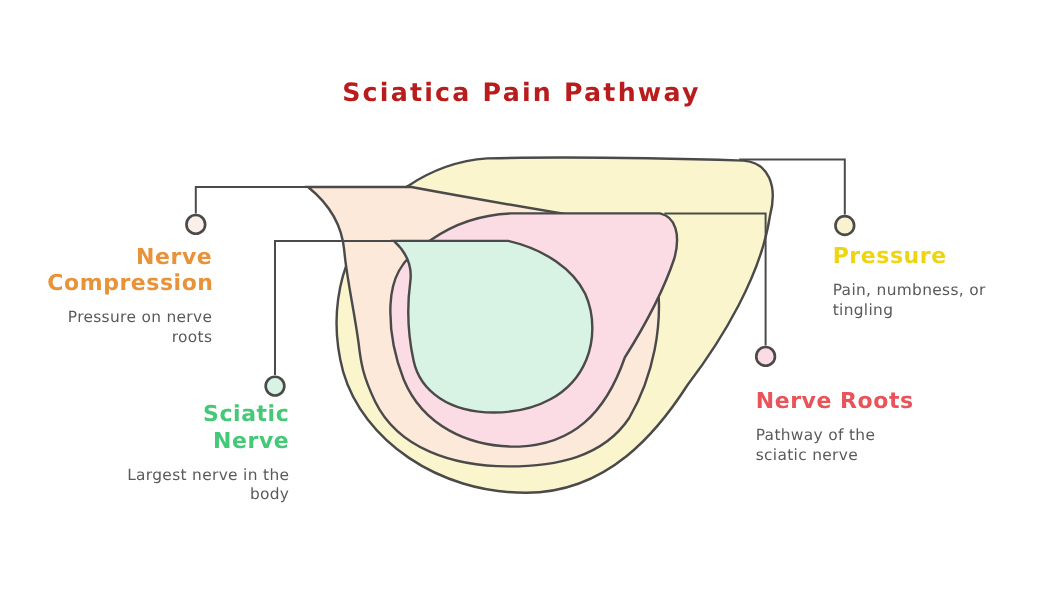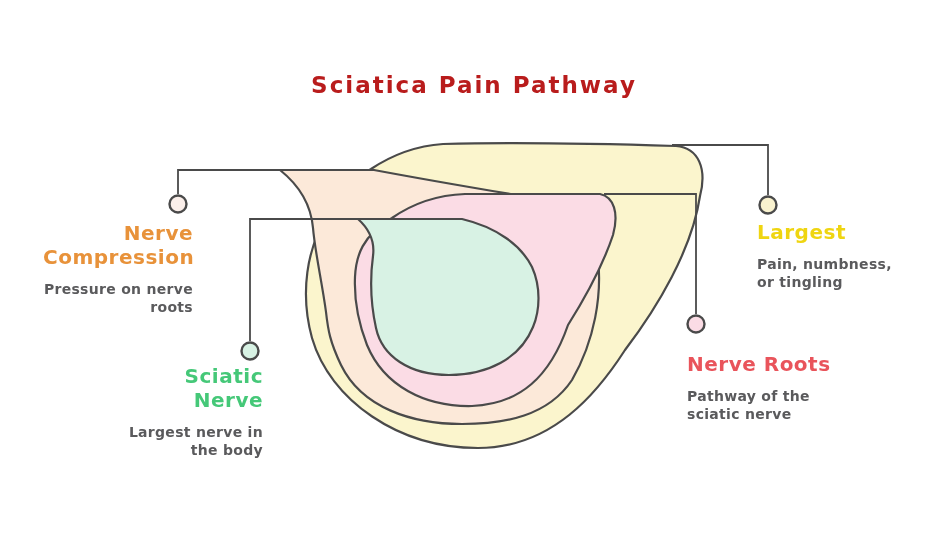--- a/index.html
+++ b/index.html
@@ -12,21 +12,21 @@
   .shape  { stroke:#4A4A4A; stroke-width:2.2; }
   .wire   { stroke:#4A4A4A; stroke-width:1.8; fill:none; }
   .dot    { stroke:#4A4A4A; stroke-width:2.4; }
   .title {
     position:absolute; top:72px; left:0; right:0; text-align:center;
     font-size:23px; font-weight:bold; letter-spacing:2px; color:#b91c1c;
   }
   .co { position:absolute; }
   .co h3 { margin:0; font-size:20px; line-height:1.2; letter-spacing:0.5px; font-weight:bold; }
   .co p  { margin:11px 0 0; font-size:14px; line-height:1.32; letter-spacing:0.3px;
-           color:#5A5A5C; font-weight:bold; }
+           color:#5A5A5C; font-weight:normal; }
   #co-nc { left:43px;  top:221px; width:150px; text-align:right; }
   #co-sn { left:111px; top:364px; width:152px; text-align:right; }
   #co-sc { left:757px; top:220px; width:150px; text-align:left; }
   #co-nr { left:687px; top:352px; width:150px; text-align:left; }
 </style>
 </head>
 <body>
 
 <div id="stage">
 
@@ -89,21 +89,21 @@
     <h3 style="color: rgb(69, 200, 120);">Sciatic Nerve</h3>
     <p>Largest nerve in the body</p>
   </div>
 
   <div class="co" id="co-nc">
     <h3 style="color: rgb(232, 146, 58);">Nerve Compression</h3>
     <p>Pressure on nerve roots</p>
   </div>
 
   <div class="co" id="co-sc">
-    <h3 style="color: rgb(239, 213, 17);">Largest</h3>
+    <h3 style="color: rgb(239, 213, 17);">Pressure</h3>
     <p>Pain, numbness, or tingling</p>
   </div>
 
   <div class="co" id="co-nr">
     <h3 style="color: rgb(233, 84, 91);">Nerve Roots</h3>
     <p>Pathway of the sciatic nerve</p>
   </div>
 
 </div>
 

